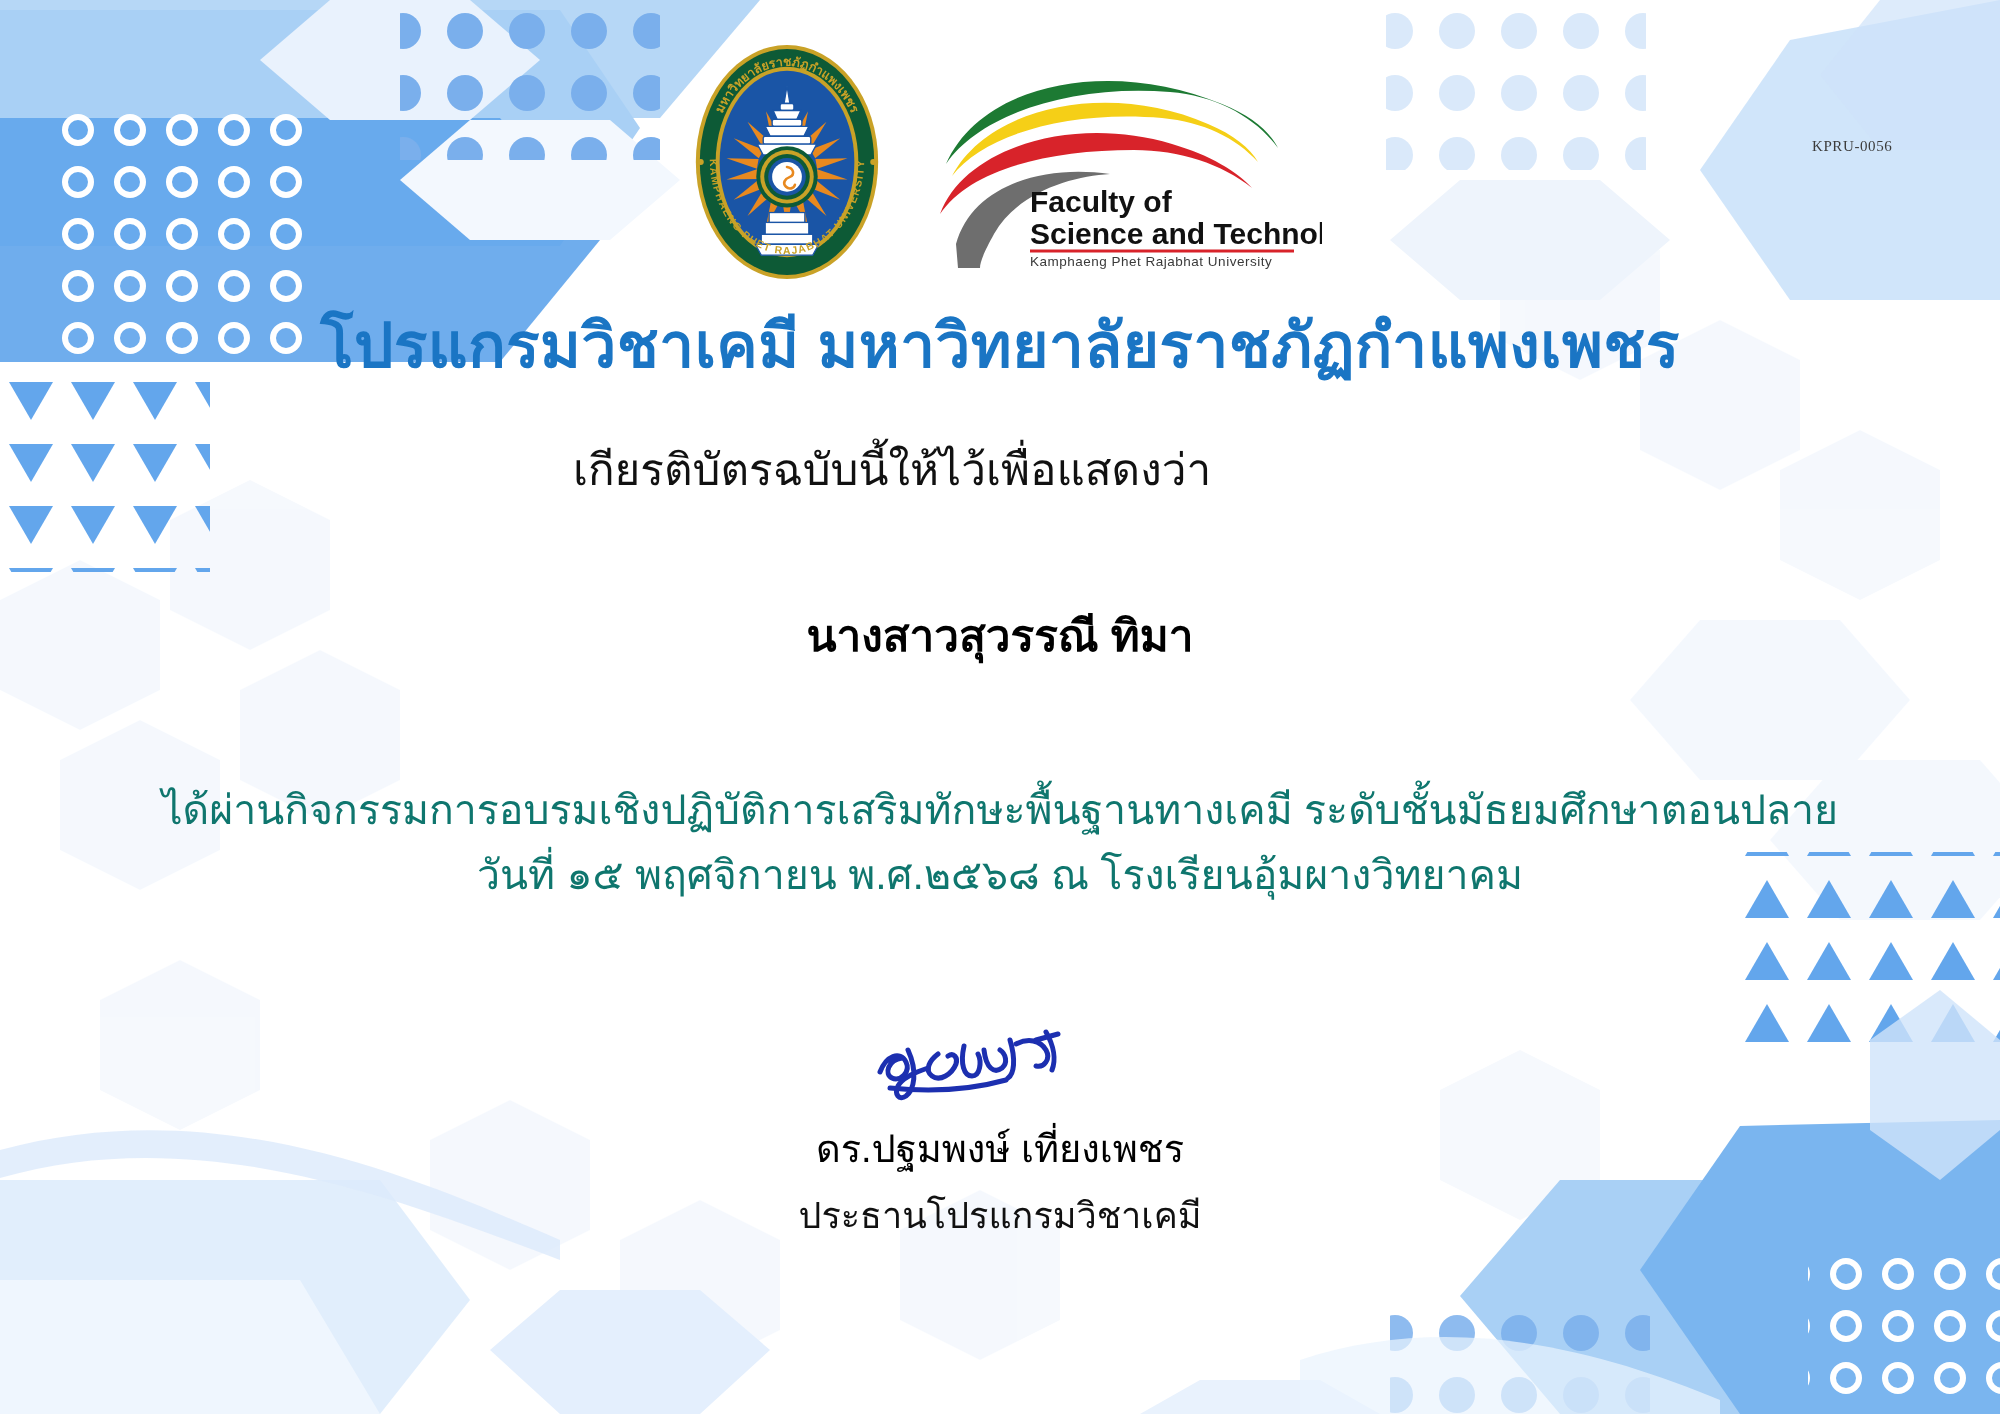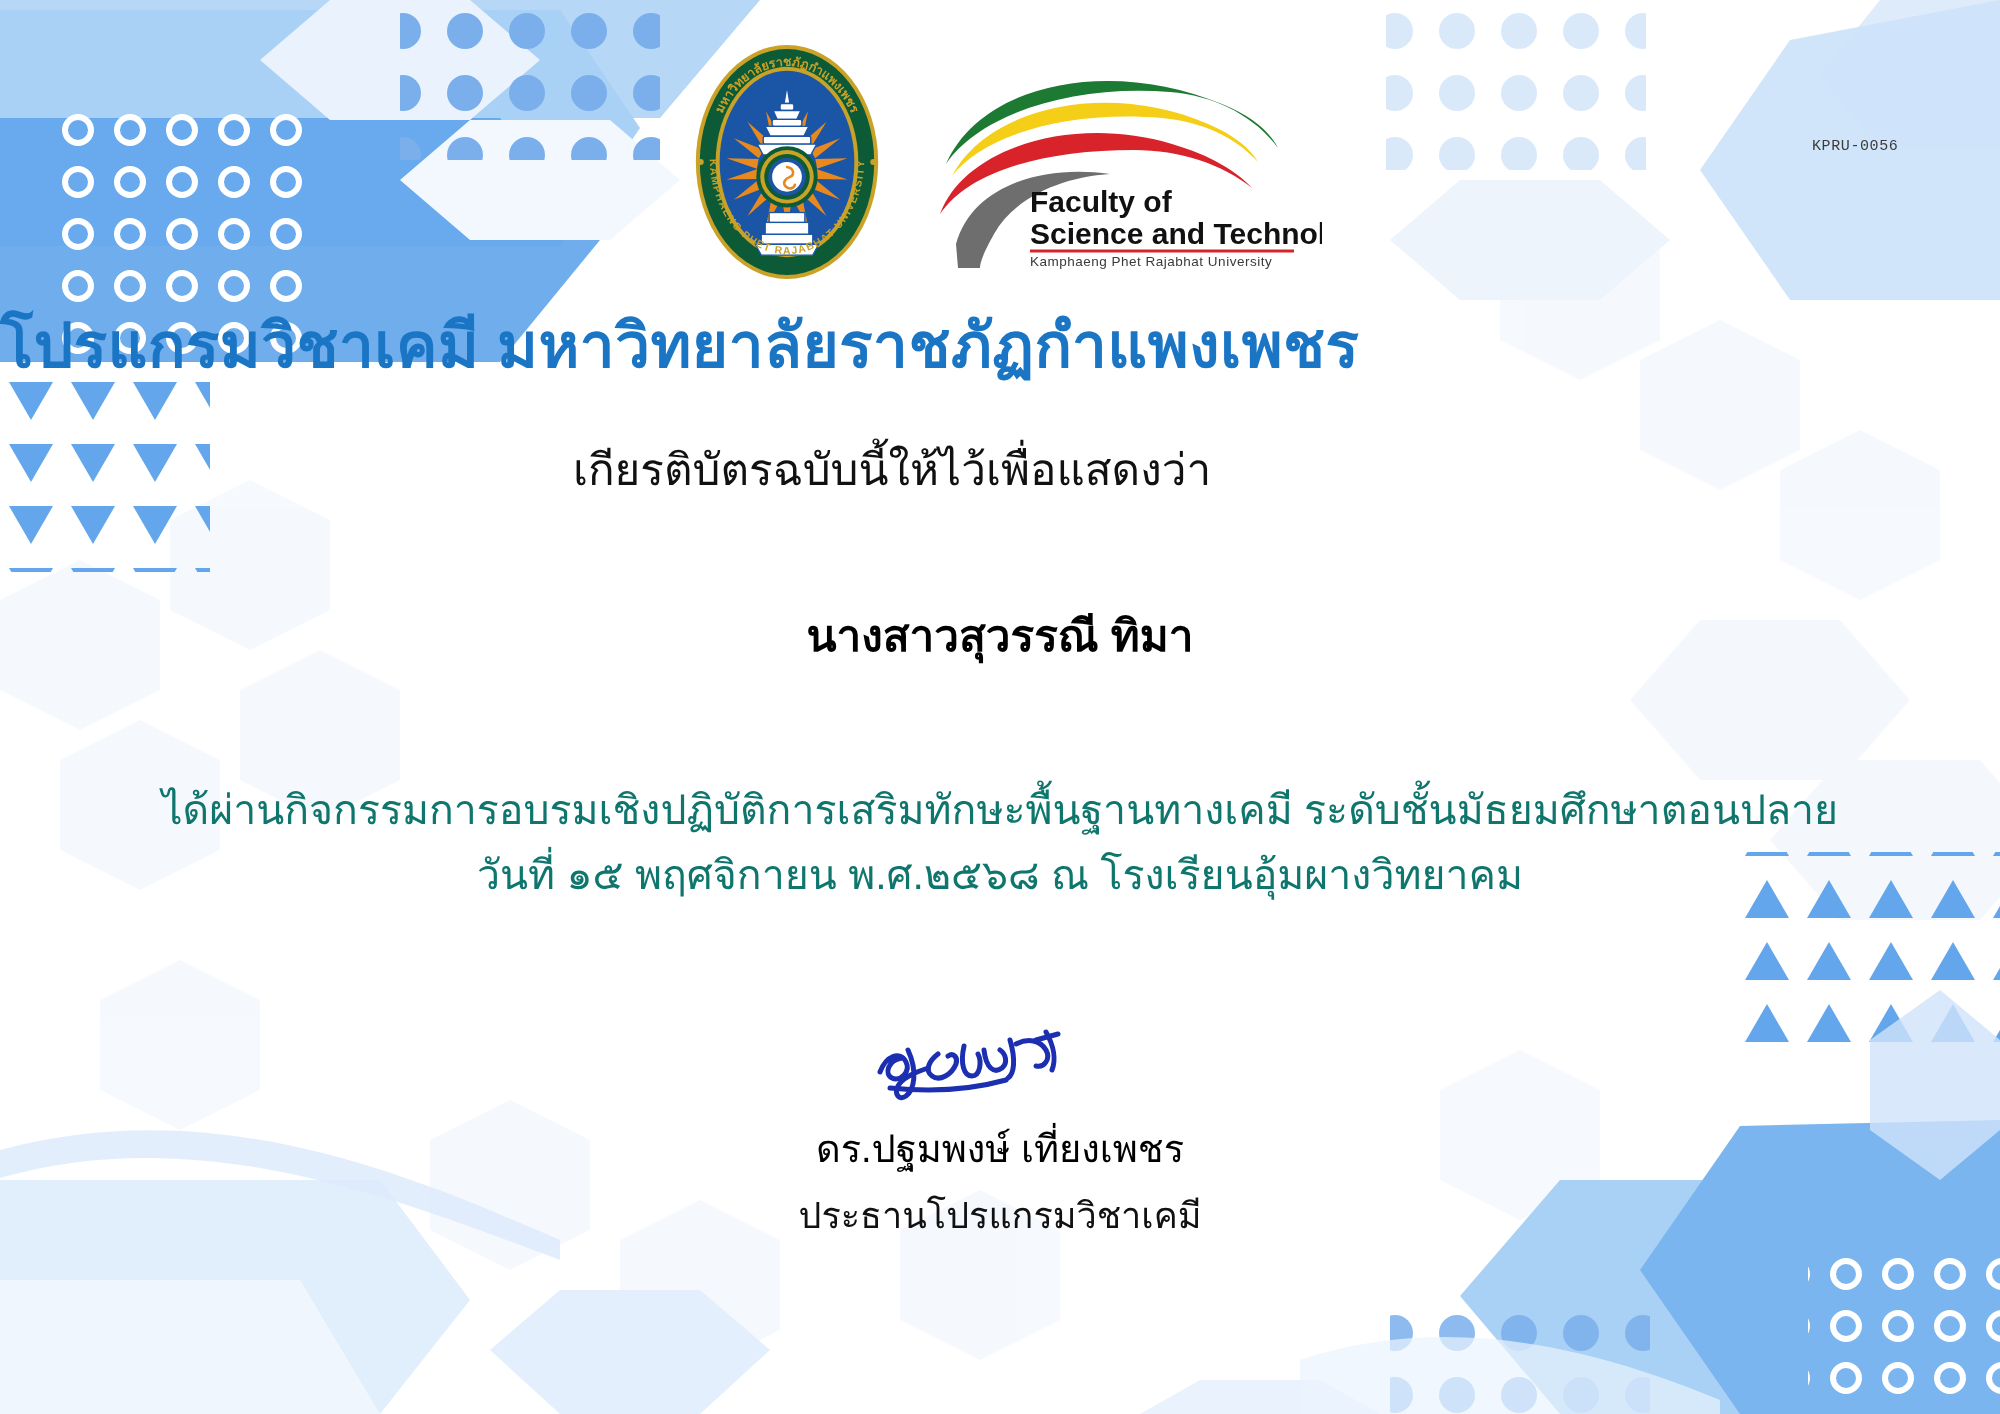--- a/index.html
+++ b/index.html
@@ -36,21 +36,21 @@
   }
 
   
   .serial {
     position: absolute;
     top: 138px;
     left: 1812px;
     font-size: 15px;
     letter-spacing: 0.6px;
     color: #3c3c3c;
-    font-family: Liberation Mono, monospace;
+    font-family: Liberation Serif, serif;
   }
 
   
   .logos {
     position: absolute;
     top: 38px;
     left: 0;
     width: 2000px;
     height: 250px;
     display: flex;
@@ -60,20 +60,21 @@
   }
   .seal-logo { width: 218px; height: 248px; display: block; }
   .faculty-logo { width: 400px; height: 218px; display: block; margin-top: 14px;}
 
   
   .title {
     position: absolute;
     top: 312px;
     left: 0;
     width: 2000px;
+    text-align: center;
     color: #1a75c4;
     font-size: 62px;
     font-weight: bold;
     line-height: 1.1;
     letter-spacing: 0.5px;
     white-space: nowrap;
   }
   .subtitle {
     position: absolute;
     top: 444px;

